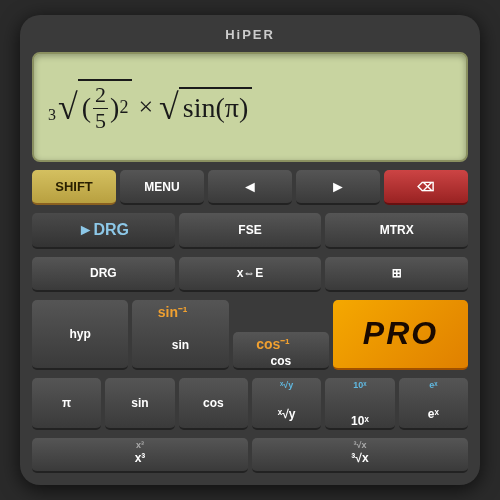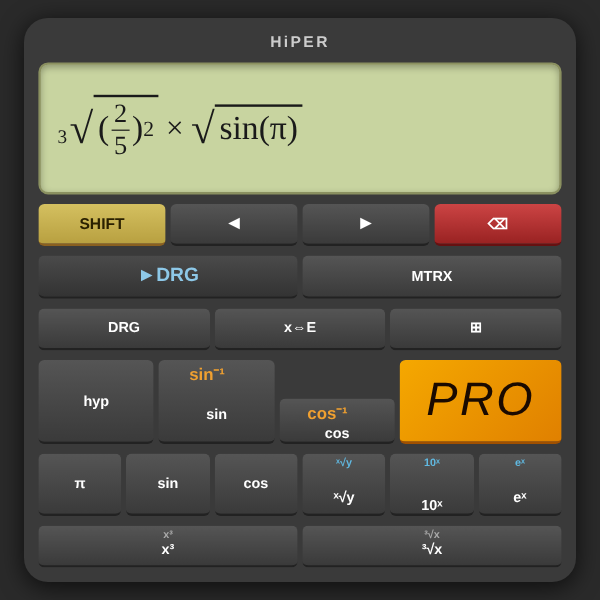--- a/index.html
+++ b/index.html
@@ -209,22 +209,22 @@
       flex: 1.4;
       display: flex;
       align-items: center;
       justify-content: center;
       background: linear-gradient(135deg, #f5a800 0%, #e08000 100%);
       border-radius: 5px;
       border-bottom: 2px solid #a05000;
     }
 
     .pro-text {
-      font-size: 39px;
-      font-weight: 400;
+      font-size: 32px;
+      font-weight: 700;
       color: #1a0a00;
       letter-spacing: 2px;
       font-style: italic;
     }
 
     .arrow-btn {
       background: linear-gradient(180deg, #555 0%, #3a3a3a 100%);
       color: #fff;
       font-size: 16px;
       border-bottom: 2px solid #222;
@@ -266,34 +266,40 @@
       </span>
     </div>
   </div>
 
   <div class="buttons-area">
 
     <div class="btn-row">
       <button class="btn btn-shift">
         <span>SHIFT</span>
       </button>
+      <button class="btn btn-menu">
+        <span>MENU</span>
+      </button>
       <button class="btn arrow-btn">
         <span>◄</span>
       </button>
       <button class="btn arrow-btn">
         <span>►</span>
       </button>
       <button class="btn btn-backspace">
         <span>⌫</span>
       </button>
     </div>
 
     <div class="btn-row">
       <button class="btn btn-drg">
         <span style="font-size:16px; color:#8dc8e8;">►DRG</span>
+      </button>
+      <button class="btn btn-dark">
+        <span>FSE</span>
       </button>
       <button class="btn btn-dark">
         <span>MTRX</span>
       </button>
     </div>
 
     <div class="btn-row">
       <button class="btn btn-dark">
         <span>DRG</span>
       </button>

